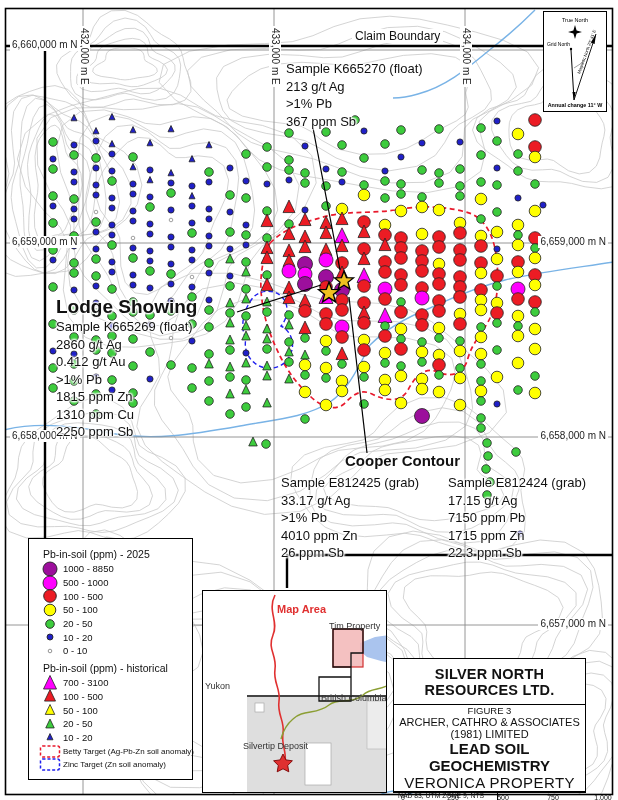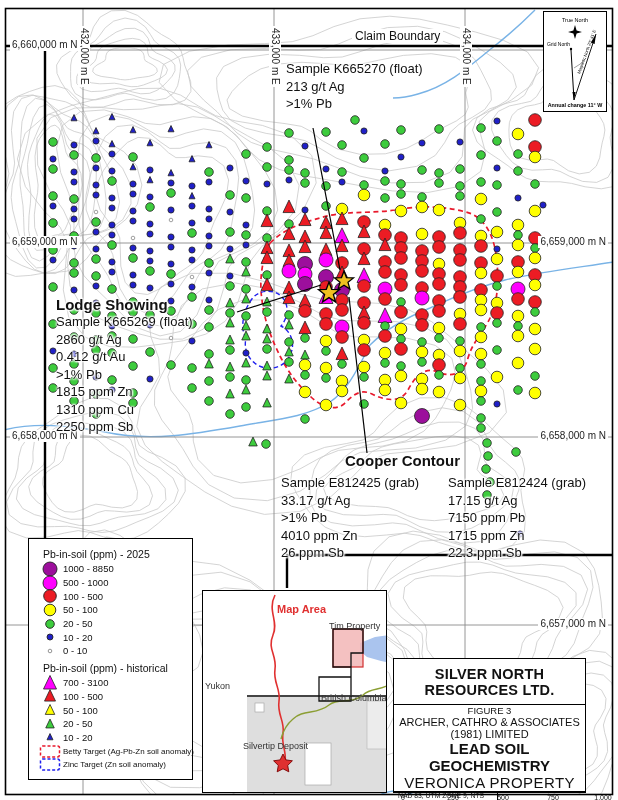--- a/index.html
+++ b/index.html
@@ -4,21 +4,21 @@
 <style>
   html,body{margin:0;padding:0;background:#ffffff;}
   #stage{position:relative;width:618px;height:800px;background:#ffffff;overflow:hidden;
          font-family:"Liberation Sans", sans-serif;color:#111;}
   svg{display:block;}
   .abs{position:absolute;}
   .coord{font-size:10px;color:#222;background:#fff;padding:0 2px;line-height:12px;white-space:nowrap;}
   .easting{transform:rotate(90deg);transform-origin:left top;}
   .halo{text-shadow:0 0 2px #fff,0 0 2px #fff,1px 1px 2px #fff,-1px -1px 2px #fff,1px -1px 2px #fff,-1px 1px 2px #fff;}
   .anno{font-size:13px;line-height:17.5px;white-space:nowrap;}
-  .anno-title{font-weight:bold;font-size:15px;}
+  .anno-title{font-weight:bold;font-size:19px;}
   .cooper-title{font-weight:bold;font-size:15px;}
   #claim-label{font-size:12px;background:#fff;padding:0 3px;}
   
   #legend{left:28px;top:538px;width:165px;height:242px;background:#fff;border:1.3px solid #000;
           box-sizing:border-box;padding:6px 6px 4px 8px;}
   .lg-title{font-size:10.5px;margin:3px 0 2px 6px;}
   .lg-row{display:flex;align-items:center;height:13.7px;}
   .lg-sym{width:26px;display:flex;justify-content:center;align-items:center;flex:0 0 26px;}
   .lg-label{font-size:9.5px;white-space:nowrap;}
   .lg-label-sm{font-size:8px;white-space:nowrap;}
@@ -654,20 +654,21 @@
         <text x="36" y="62" font-size="4.2" transform="rotate(-70 36 62)">Magnetic North 20° 41' E</text>
         <text x="31" y="95" font-size="5.4" text-anchor="middle" font-weight="bold">Annual change 11° W</text>
       </g>
     </svg>
   </div>
 
   <div id="anno-k665270" class="abs anno halo" style="left: 286px; top: 60px;">
       <div>Sample K665270 (float)</div>
       <div>213 g/t Ag</div>
       <div>&gt;1% Pb</div>
+      <div>367 ppm Sb</div>
     </div>
   <div id="anno-lodge" class="abs" style="left: 56px; top: 296px;">
     <div class="anno-title halo">Lodge Showing</div>
     <div class="anno halo" id="anno-lodge-lines">
         <div>Sample K665269 (float)</div>
         <div>2860 g/t Ag</div>
         <div>0.412 g/t Au</div>
         <div>&gt;1% Pb</div>
         <div>1815 ppm Zn</div>
         <div>1310 ppm Cu</div>

